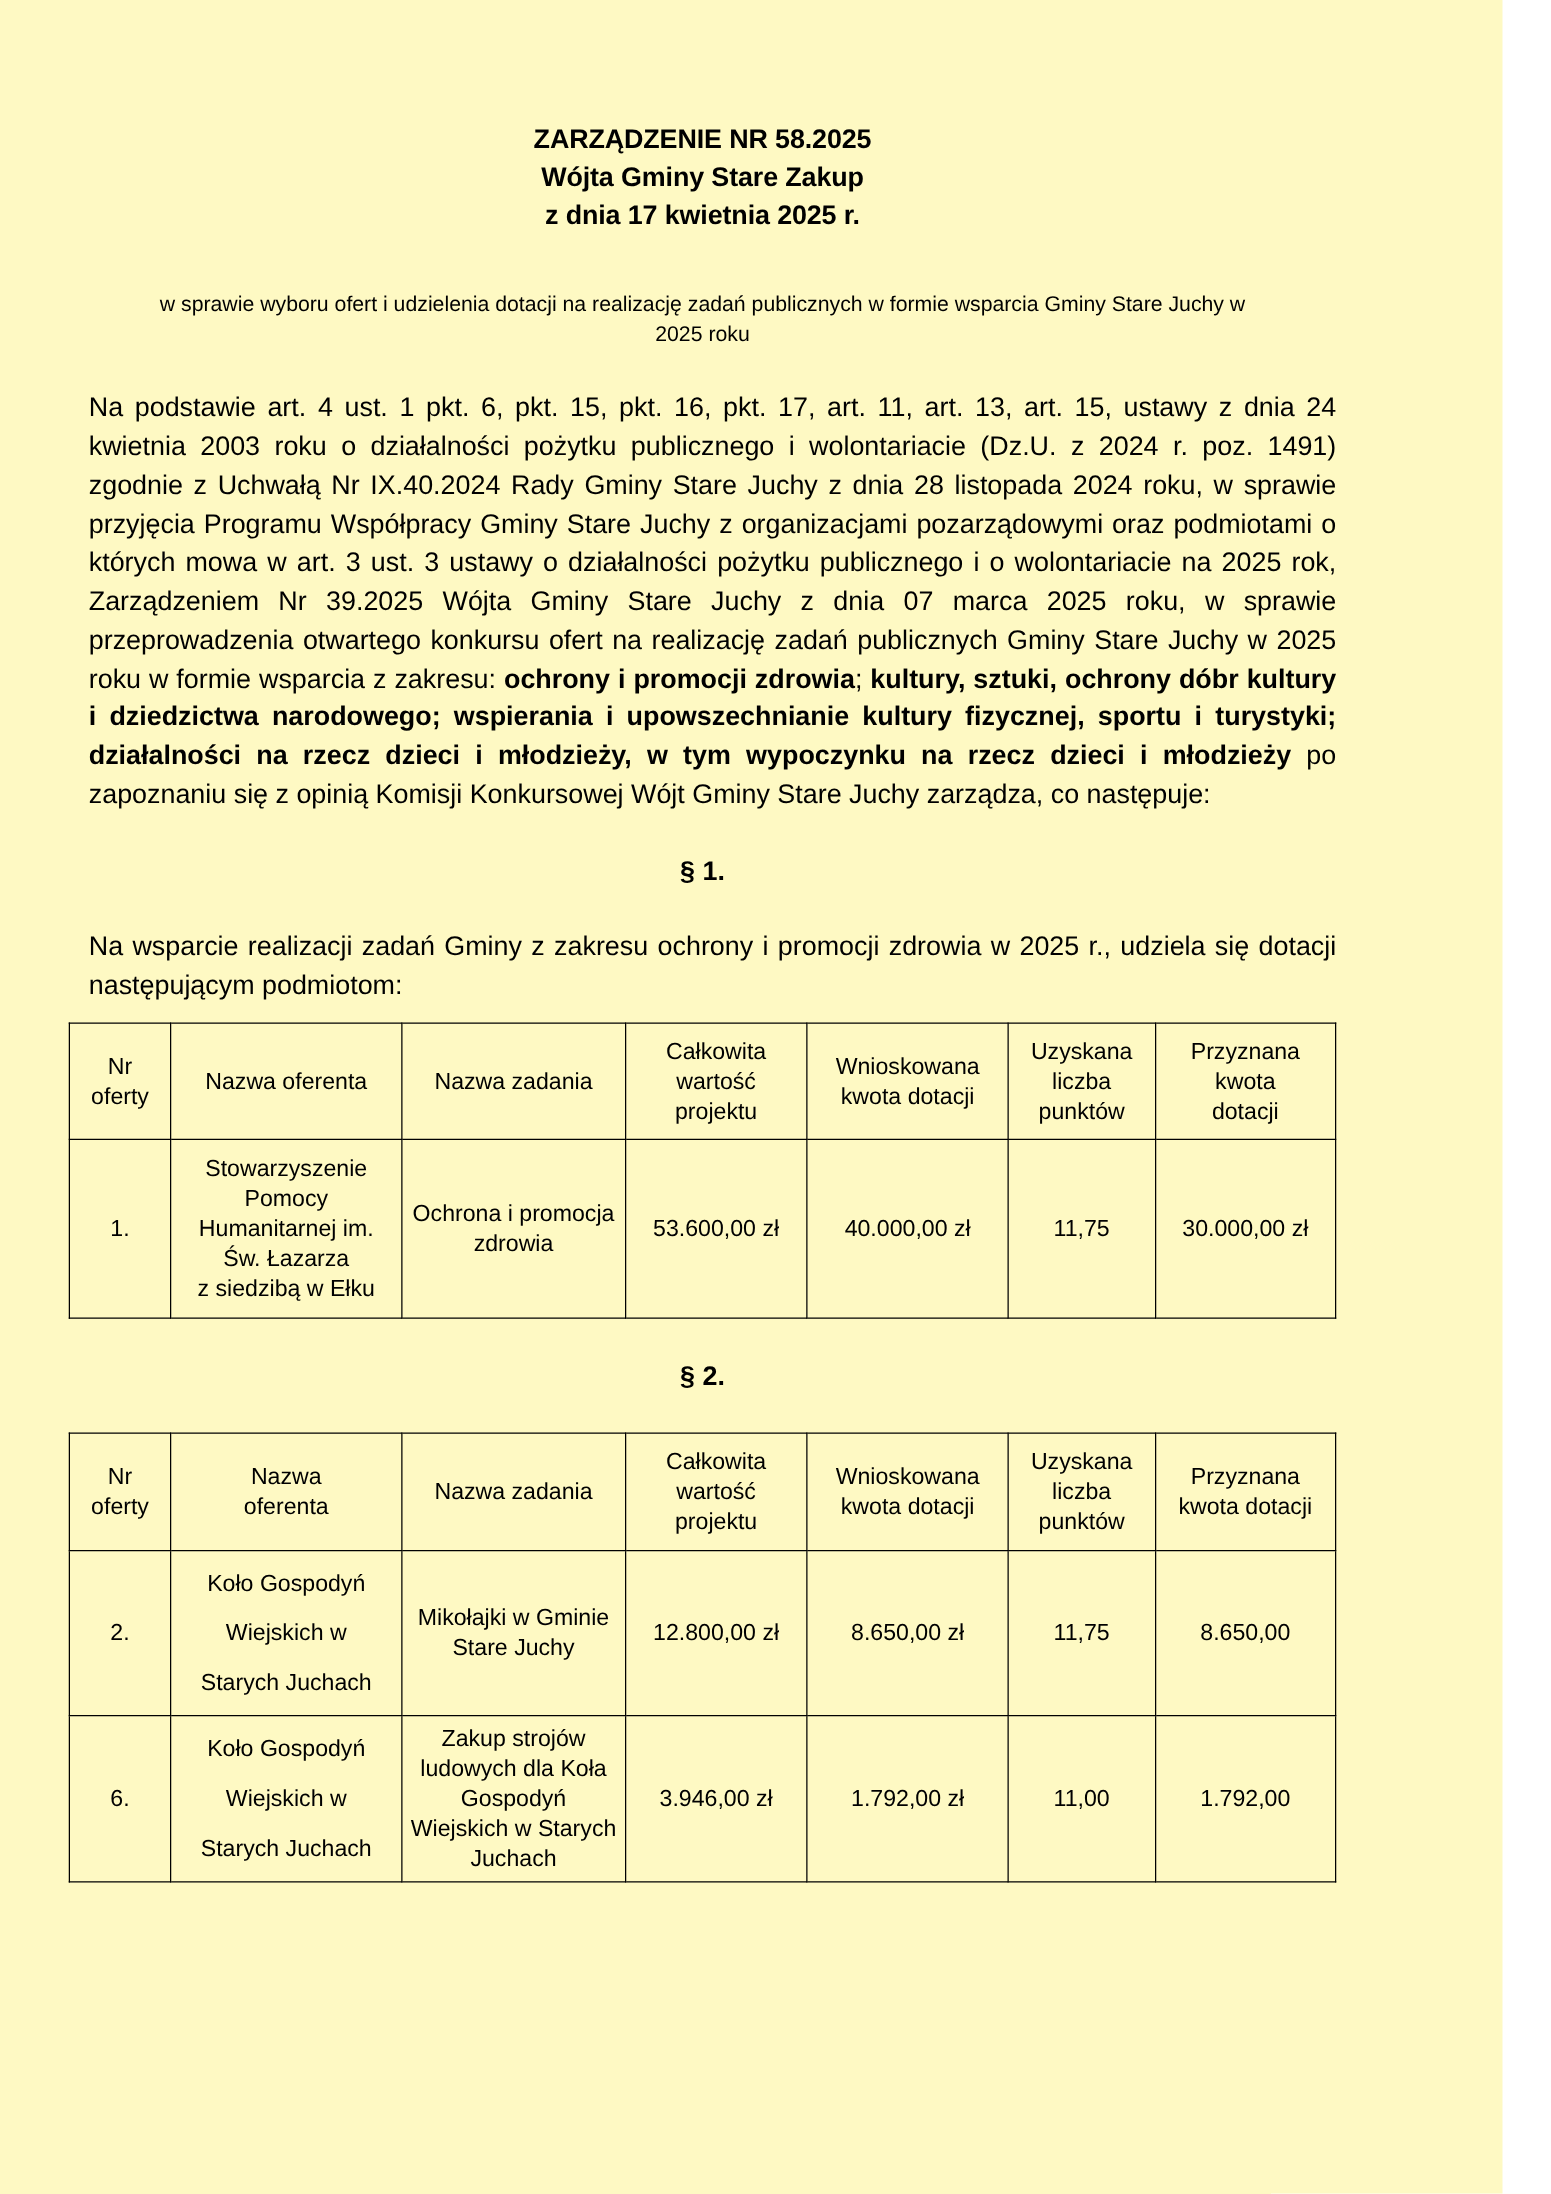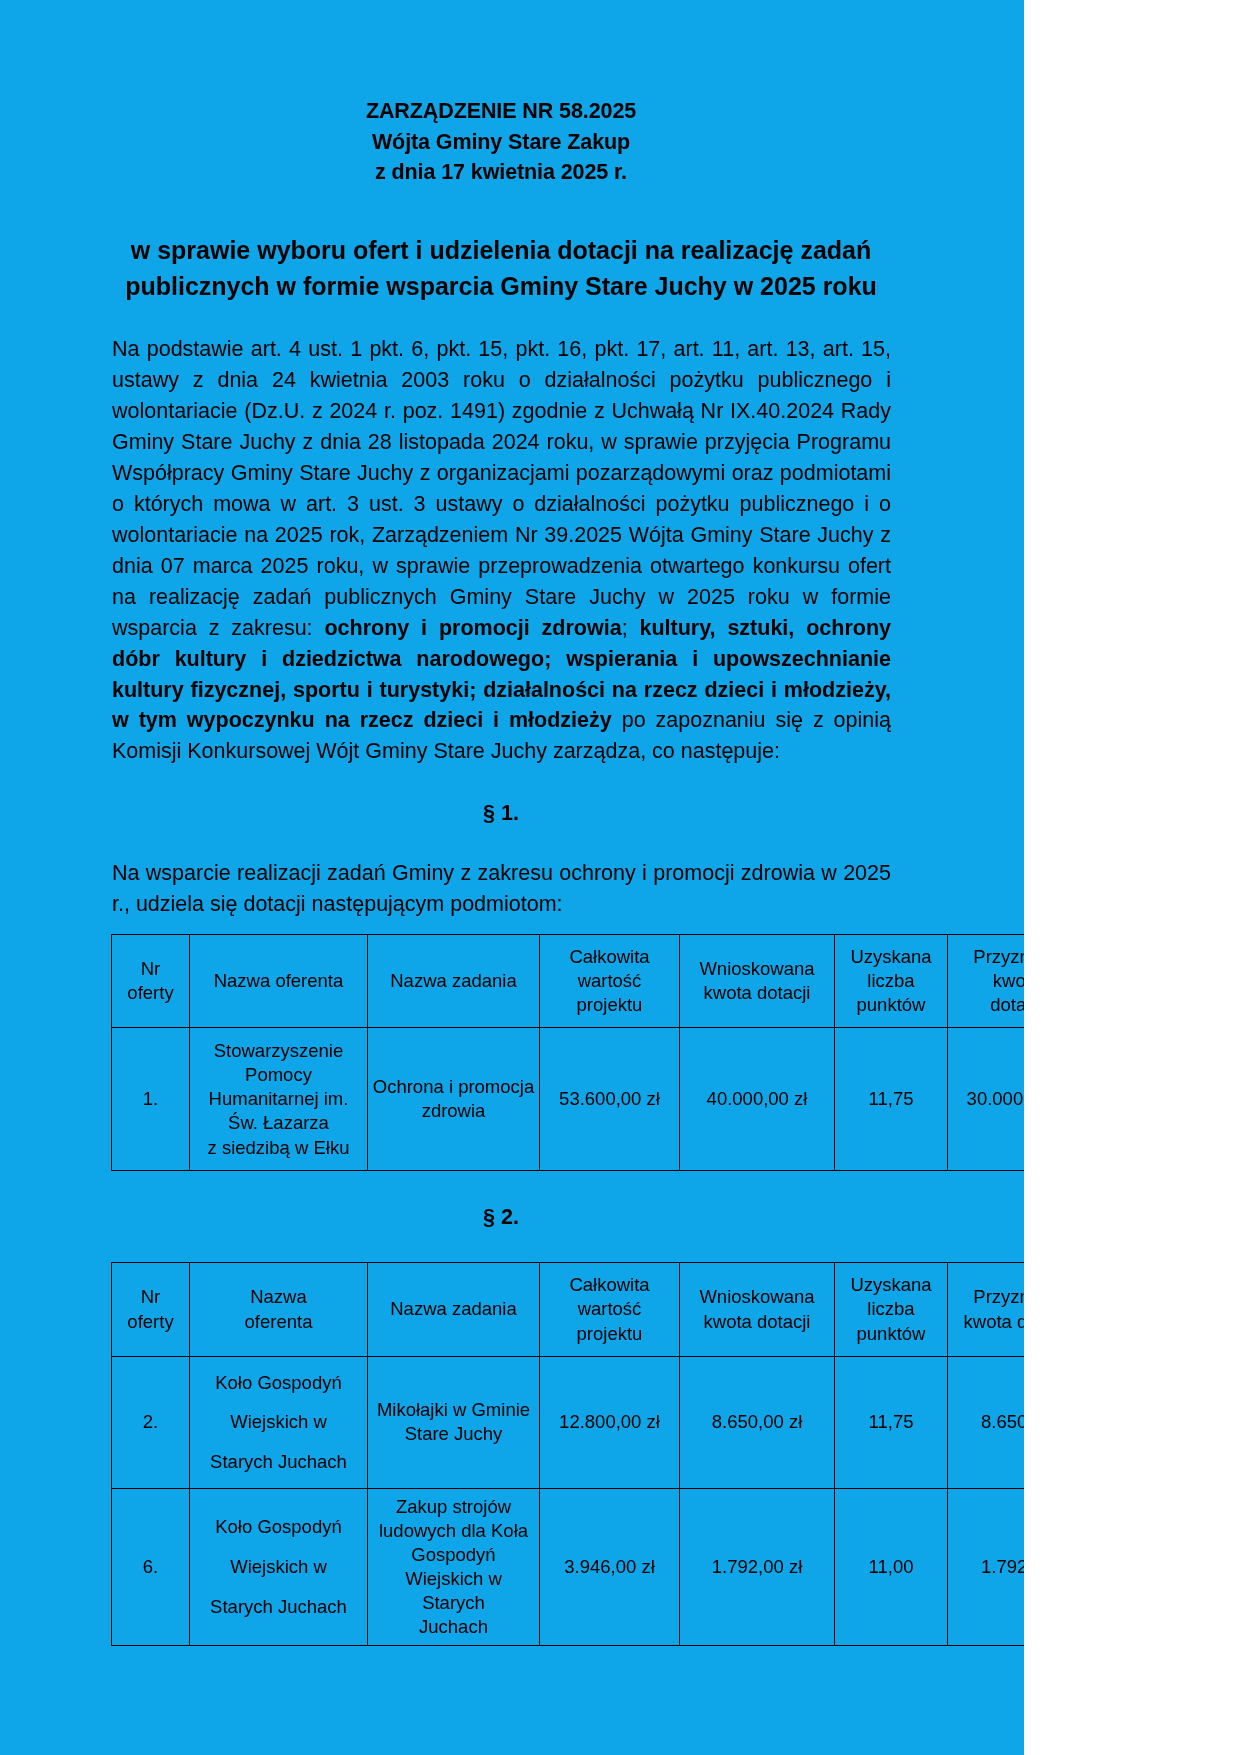--- a/index.html
+++ b/index.html
@@ -5,52 +5,52 @@
   html, body {
     margin: 0;
     padding: 0;
     background: #ffffff;
   }
   body {
     font-family: "Liberation Sans", sans-serif;
     color: #000000;
   }
   .page {
-    width: 1024px;
+    width: 1202px;
     height: 1755px;
     position: relative;
-    background: #0ea5e9;
+    background: #fef9c3;
     box-sizing: border-box;
-    padding: 96px 133px 40px 111px;
+    padding: 96px 133px 40px 55px;
     overflow: hidden;
   }
   .title-block {
     text-align: center;
     font-weight: bold;
     font-size: 21.5px;
     line-height: 1.42;
     margin: 0 0 44px 0;
   }
   .title-block .t-line {
     display: block;
     letter-spacing: -0.1px;
   }
   .subject {
     text-align: center;
-    font-weight: bold;
-    font-size: 25px;
+    font-weight: normal;
+    font-size: 17px;
     line-height: 1.45;
     margin: 0 auto 30px auto;
     max-width: 880px;
   }
   p.body-par {
     text-align: justify;
     font-size: 21.5px;
     line-height: 1.44;
-    margin: 0 0 14px 1px;
+    margin: 0 0 14px 16px;
     hyphens: none;
   }
   p.body-par b { font-weight: bold; }
   .section-head {
     text-align: center;
     font-weight: bold;
     font-size: 21.5px;
     margin: 34px 0 32px 0;
   }
   table.grant-table {

